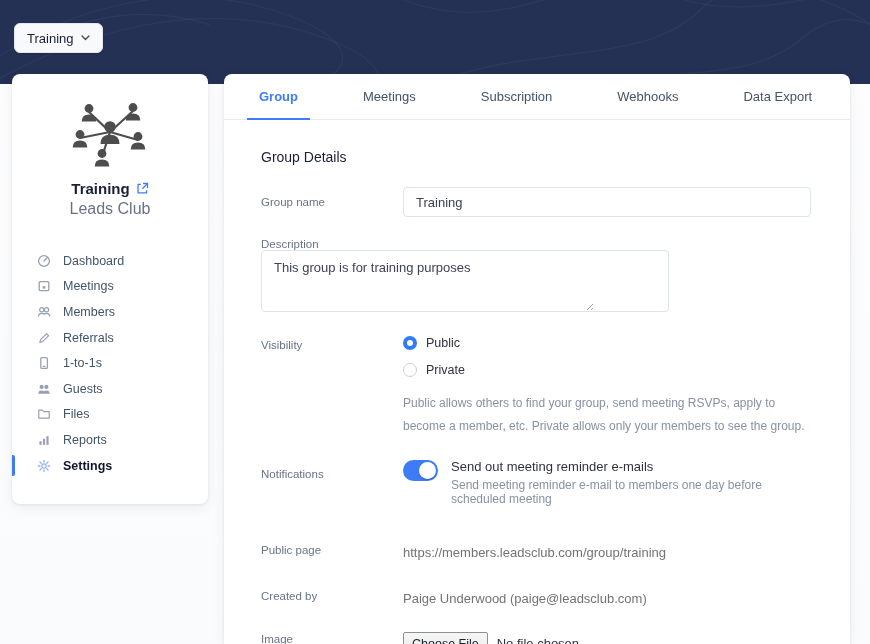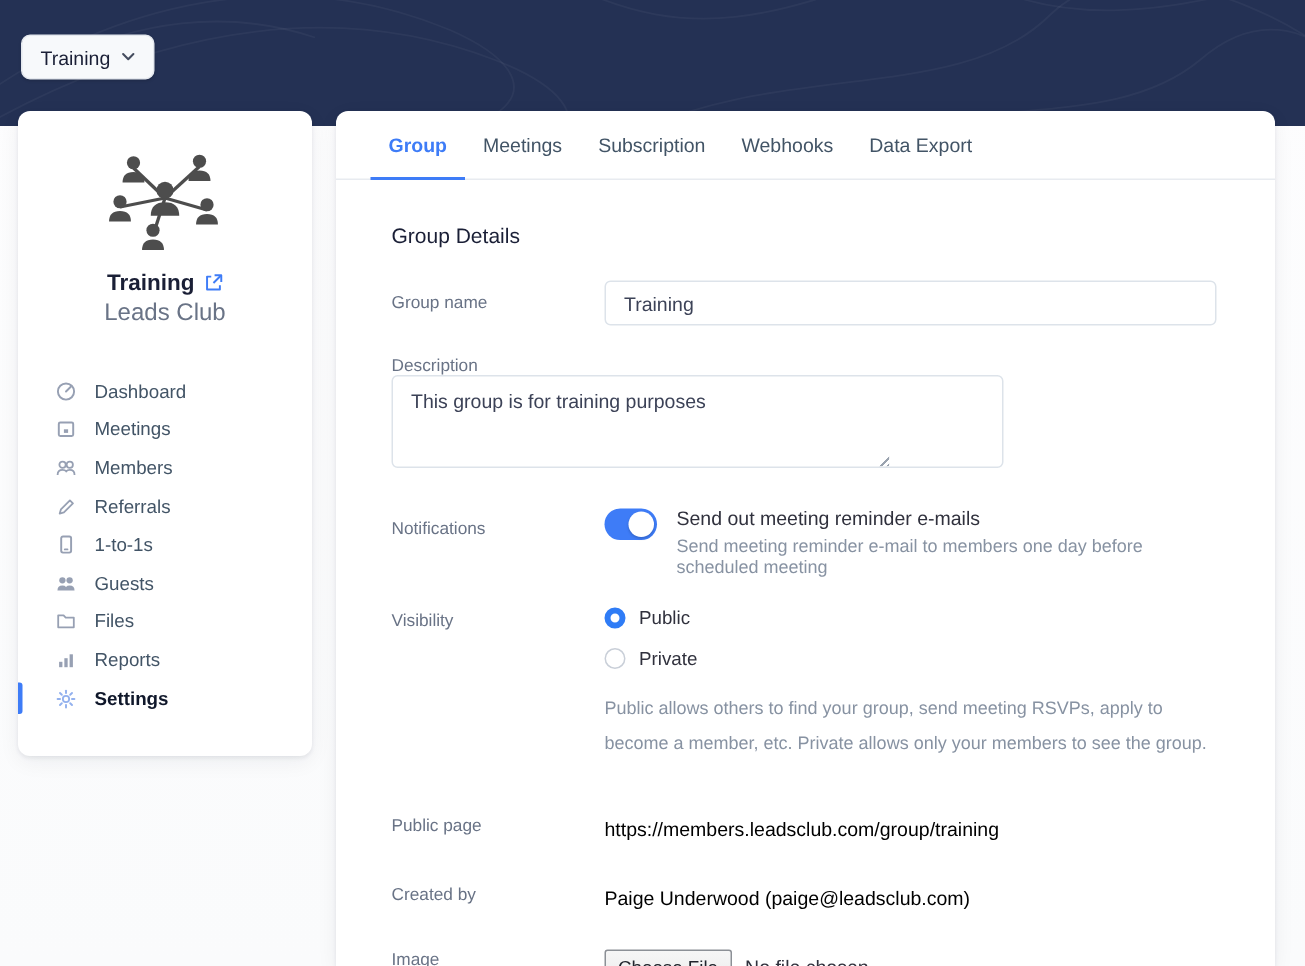--- a/index.html
+++ b/index.html
@@ -52,21 +52,21 @@
   }
   .menu-item .mi { width:14px; height:14px; margin-right:12px; color:#97a0b3; flex:none; }
   .menu-item.active { color:#0f172a; font-weight:700; }
   .menu-item.active .mi { color:#93b1ee; }
   .menu-item.active::before {
     content:""; position:absolute; left:0; top:2px; bottom:2px; width:3px;
     background:#3e7cf7; border-radius:0 2px 2px 0;
   }
 
   
-  .tabs { display:flex; align-items:stretch; height:46px; padding-left:34px; border-bottom:1px solid #e8ebf0; }
+  .tabs { display:flex; align-items:stretch; height:46px; padding-left:34px; border-bottom:1px solid #e8ebf0;gap:41px; }
   .tab { position:relative; display:flex; align-items:center; margin-right:22px; padding:0 1px;
          font-size:13px; color:#425466; cursor:pointer; white-space:nowrap; }
   .tab.active { color:#3e7cf7; font-weight:600; }
   .tab.active::after { content:""; position:absolute; left:-11px; right:-11px; bottom:-1px; height:2px; background:#3e7cf7; }
 
   .content { padding:0 39px 0 37px; }
   .section-title { margin-top:29px; font-size:14px; font-weight:400; color:#1a1f36; }
 
   .frow { display:flex; align-items:flex-start; }
   .frow .flabel { width:142px; flex:none; font-size:11.5px; color:#697386; padding-top:9px; }
@@ -107,21 +107,21 @@
   .help-text { margin-top:9px; font-size:12px; color:#8792a2; line-height:23px; width:408px; }
 
   .toggle-row { display:flex; align-items:flex-start; }
   .toggle { position:relative; width:35px; height:21px; border-radius:11px; background:#3e7cf7; flex:none;
             margin-right:13px; margin-top:1px; cursor:pointer; }
   .toggle .knob { position:absolute; top:2px; right:2px; width:17px; height:17px; border-radius:50%; background:#fff;
                   box-shadow:0 1px 2px rgba(0,0,0,.2); }
   .toggle-label { font-size:13px; color:#30313d; }
   .toggle-help { margin-top:4px; font-size:12px; color:#8792a2; }
 
-  .static-value { font-size:13px; color:#000000; }
+  .static-value { font-size:13px; color:#737373; }
 
   .file-row { display:flex; align-items:center; }
   .file-btn {
     height:23px; padding:0 8px; font-size:12.5px; color:#20242c;
     background:linear-gradient(180deg,#f6f6f6,#ececec); border:1px solid #8c9096; border-radius:2px;
     font-family:"Liberation Sans",sans-serif; cursor:pointer;
   }
   .file-status { margin-left:9px; font-size:13px; color:#30313d; }
 </style>
 </head>
@@ -295,50 +295,50 @@
     <div class="frow row-desc">
       <div class="flabel">Description</div>
       <div class="fcontrols">
         <div class="ta-wrap">
           <textarea class="text-area" style="">This group is for training purposes</textarea>
           <div class="resize-grip"></div>
         </div>
       </div>
     </div>
 
+    <div class="frow row-vis">
+      <div class="flabel">Visibility</div>
+      <div class="fcontrols">
+        <div class="radio-option">
+          <span class="radio selected"></span>
+          <span class="radio-label">Public</span>
+        </div>
+        <div class="radio-option">
+          <span class="radio unselected"></span>
+          <span class="radio-label">Private</span>
+        </div>
+        <div class="help-text">Public allows others to find your group, send meeting RSVPs, apply to become a member, etc. Private allows only your members to see the group.</div>
+      </div>
+    </div>
+
     <div class="frow row-notif">
       <div class="flabel">Notifications</div>
       <div class="fcontrols">
         <div class="toggle-row">
           <div class="toggle">
             <div class="knob"></div>
           </div>
           <div>
             <div class="toggle-label">Send out meeting reminder e-mails</div>
             <div class="toggle-help">Send meeting reminder e-mail to members one day before scheduled meeting</div>
           </div>
         </div>
       </div>
     </div>
 
-    <div class="frow row-vis">
-      <div class="flabel">Visibility</div>
-      <div class="fcontrols">
-        <div class="radio-option">
-          <span class="radio selected"></span>
-          <span class="radio-label">Public</span>
-        </div>
-        <div class="radio-option">
-          <span class="radio unselected"></span>
-          <span class="radio-label">Private</span>
-        </div>
-        <div class="help-text">Public allows others to find your group, send meeting RSVPs, apply to become a member, etc. Private allows only your members to see the group.</div>
-      </div>
-    </div>
-
     <div class="frow static row-page">
       <div class="flabel">Public page</div>
       <div class="fcontrols">
         <span class="static-value">https://members.leadsclub.com/group/training</span>
       </div>
     </div>
 
     <div class="frow static row-creator">
       <div class="flabel">Created by</div>
       <div class="fcontrols">

